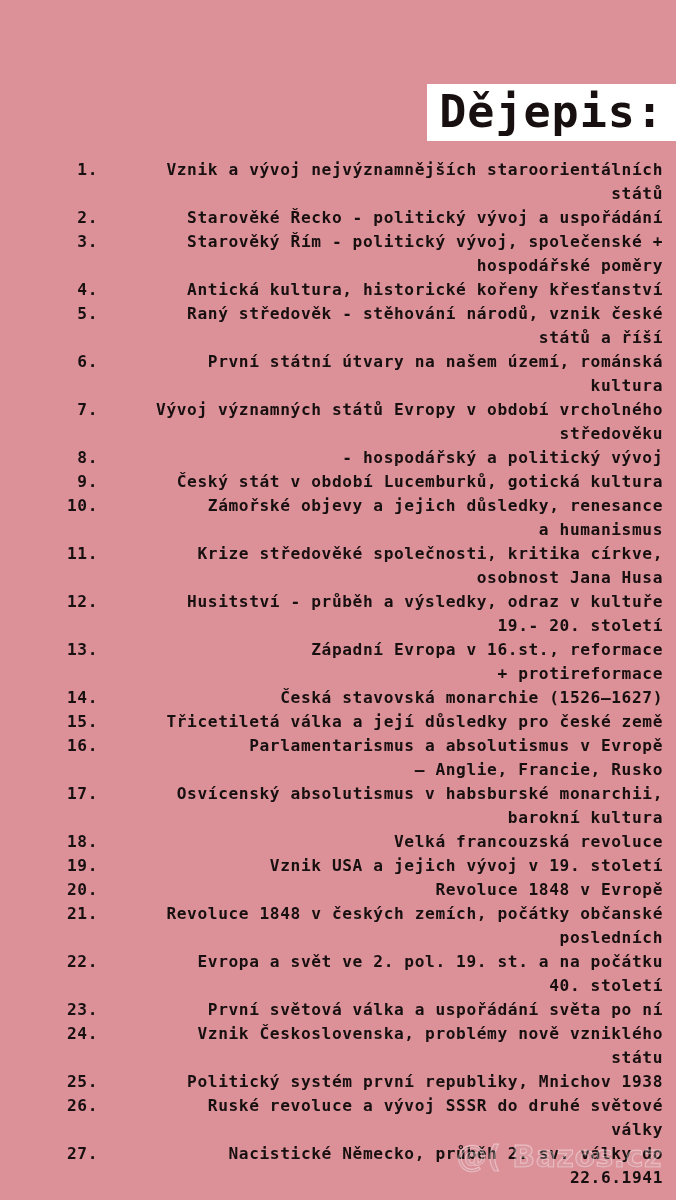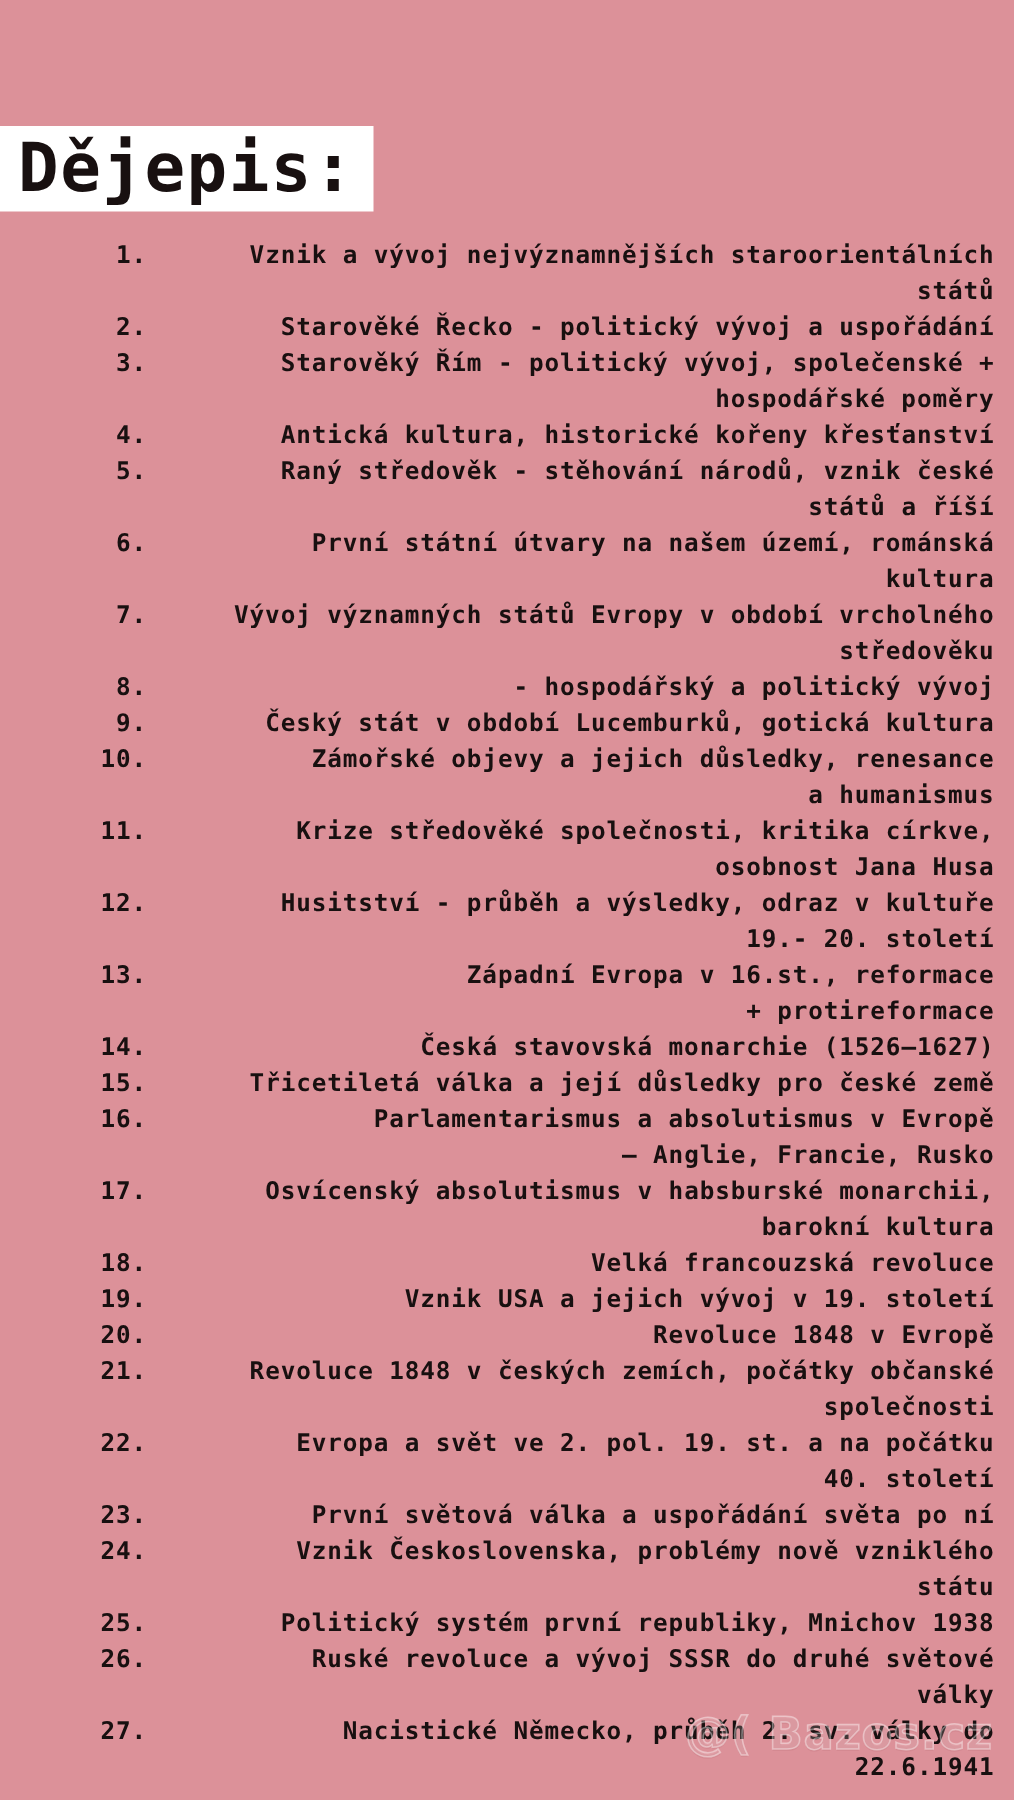--- a/index.html
+++ b/index.html
@@ -21,21 +21,21 @@
     height: 1200px;
     box-sizing: border-box;
   }
 
   
   .title-wrap {
     position: absolute;
     left: 0;
     top: 84px;
     width: 676px;
-    text-align: left;
+    text-align: right;
   }
   .title-block {
     display: inline-block;
     background: #ffffff;
     color: #111111;
     font-family: "DejaVu Sans Mono", "Liberation Mono", monospace;
     font-weight: bold;
     font-size: 45px;
     line-height: 56px;
     letter-spacing: 1px;
@@ -114,21 +114,21 @@
       <li class="item"><span class="num">11.</span><span class="body"><div class="line">Krize středověké společnosti, kritika církve,</div><div class="line">osobnost Jana Husa</div></span></li>
       <li class="item"><span class="num">12.</span><span class="body"><div class="line">Husitství - průběh a výsledky, odraz v kultuře</div><div class="line">19.- 20. století</div></span></li>
       <li class="item"><span class="num">13.</span><span class="body"><div class="line">Západní Evropa v 16.st., reformace</div><div class="line">+ protireformace</div></span></li>
       <li class="item"><span class="num">14.</span><span class="body"><div class="line">Česká stavovská monarchie (1526–1627)</div></span></li>
       <li class="item"><span class="num">15.</span><span class="body"><div class="line">Třicetiletá válka a její důsledky pro české země</div></span></li>
       <li class="item"><span class="num">16.</span><span class="body"><div class="line">Parlamentarismus a absolutismus v Evropě</div><div class="line">– Anglie, Francie, Rusko</div></span></li>
       <li class="item"><span class="num">17.</span><span class="body"><div class="line">Osvícenský absolutismus v habsburské monarchii,</div><div class="line">barokní kultura</div></span></li>
       <li class="item"><span class="num">18.</span><span class="body"><div class="line">Velká francouzská revoluce</div></span></li>
       <li class="item"><span class="num">19.</span><span class="body"><div class="line">Vznik USA a jejich vývoj v 19. století</div></span></li>
       <li class="item"><span class="num">20.</span><span class="body"><div class="line">Revoluce 1848 v Evropě</div></span></li>
-      <li class="item"><span class="num">21.</span><span class="body"><div class="line">Revoluce 1848 v českých zemích, počátky občanské</div><div class="line">společnosti</div></span></li>
+      <li class="item"><span class="num">21.</span><span class="body"><div class="line">Revoluce 1848 v českých zemích, počátky občanské</div><div class="line">posledních</div></span></li>
       <li class="item"><span class="num">22.</span><span class="body"><div class="line">Evropa a svět ve 2. pol. 19. st. a na počátku</div><div class="line">40. století</div></span></li>
       <li class="item"><span class="num">23.</span><span class="body"><div class="line">První světová válka a uspořádání světa po ní</div></span></li>
       <li class="item"><span class="num">24.</span><span class="body"><div class="line">Vznik Československa, problémy nově vzniklého</div><div class="line">státu</div></span></li>
       <li class="item"><span class="num">25.</span><span class="body"><div class="line">Politický systém první republiky, Mnichov 1938</div></span></li>
       <li class="item"><span class="num">26.</span><span class="body"><div class="line">Ruské revoluce a vývoj SSSR do druhé světové</div><div class="line">války</div></span></li>
       <li class="item"><span class="num">27.</span><span class="body"><div class="line">Nacistické Německo, průběh 2. sv. války do</div><div class="line">22.6.1941</div></span></li>
     </ol>
 
   <div class="watermark">@( Bazos.cz</div>
 

